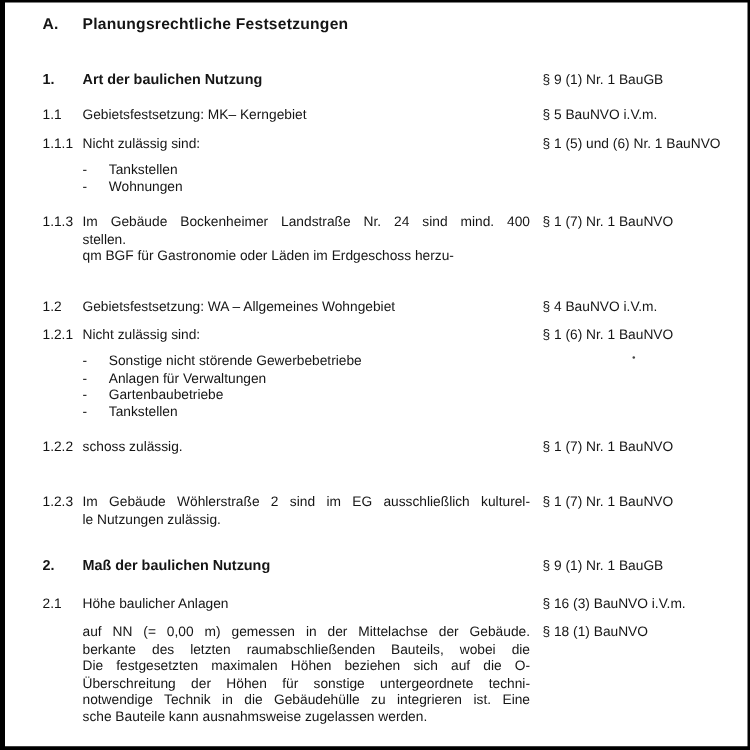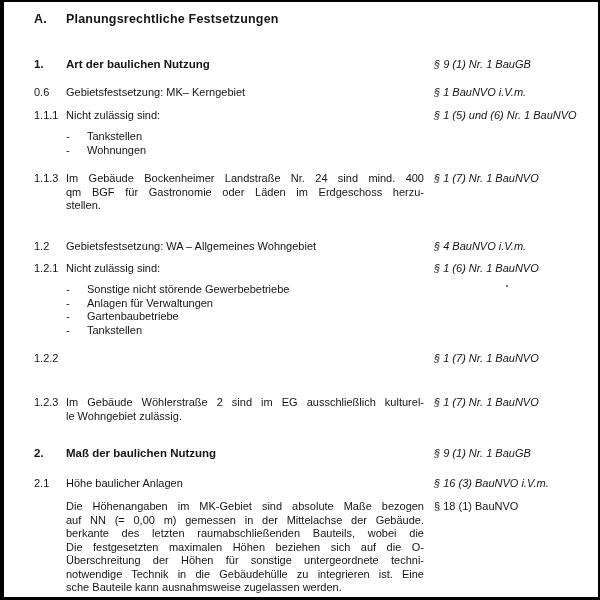--- a/index.html
+++ b/index.html
@@ -12,21 +12,21 @@
     border-left-width: 4px;
     border-bottom-width: 3px;
     font-family: "Liberation Sans", sans-serif;
     font-size: 11px;
     color: #151515;
     overflow: hidden;
   }
   .row { position: absolute; left: 30px; width: 556px; line-height: 13px; }
   .num  { position: absolute; left: 0;   top: 0; white-space: nowrap; }
   .body { position: absolute; left: 32px; top: 0; width: 358px; }
-  .ref  { position: absolute; left: 400px; top: 0; width: 158px; white-space: nowrap; font-style: italic; }
+  .ref  { position: absolute; left: 400px; top: 0; width: 158px; white-space: nowrap; }
   .ref2 { position: absolute; left: 400px; top: 0; width: 158px; white-space: nowrap; }
   .bold  { font-weight: bold; }
   .h1row { font-size: 12.5px; letter-spacing: .2px; }
   .secrow { font-size: 11.5px; }
   .u { text-underline-offset: 2px; }
   .ln { line-height: 13.5px; }
   .just .ln:not(:last-child) { text-align: justify; text-align-last: justify; }
   .bullet { display: flex; line-height: 13.5px; }
   .dash { width: 21px; flex: none; }
   .artifact-dot {
@@ -44,23 +44,23 @@
     <span class="body">Planungsrechtliche Festsetzungen</span>
   </div>
 
   <div class="row secrow bold" style="top:56px">
     <span class="num">1.</span>
     <span class="body">Art der baulichen Nutzung</span>
     <span class="ref" style="font-size:11px;font-weight:normal">§ 9 (1) Nr. 1 BauGB</span>
   </div>
 
   <div class="row" style="top:84px">
-    <span class="num">0.6</span>
+    <span class="num">1.1</span>
     <span class="body u">Gebietsfestsetzung: MK– Kerngebiet</span>
-    <span class="ref">§ 1 BauNVO i.V.m.</span>
+    <span class="ref">§ 5 BauNVO i.V.m.</span>
   </div>
 
   <div class="row" style="top:107px">
     <span class="num">1.1.1</span>
     <span class="body">Nicht zulässig sind:</span>
     <span class="ref">§ 1 (5) und (6) Nr. 1 BauNVO</span>
   </div>
 
   <div class="row" style="top:128px">
     <div class="body">
@@ -72,22 +72,22 @@
         <span class="dash">-</span>
         <span>Wohnungen</span>
       </div>
     </div>
   </div>
 
   <div class="row" style="top:170px">
     <span class="num">1.1.3</span>
     <span class="body just">
       <span class="ln" style="display:block">Im Gebäude Bockenheimer Landstraße Nr. 24 sind mind. 400</span>
+      <span class="ln" style="display:block">stellen.</span>
       <span class="ln" style="display:block">qm BGF für Gastronomie oder Läden im Erdgeschoss herzu-</span>
-      <span class="ln" style="display:block">stellen.</span>
     </span>
     <span class="ref">§ 1 (7) Nr. 1 BauNVO</span>
   </div>
 
   <div class="row" style="top:238px">
     <span class="num">1.2</span>
     <span class="body u">Gebietsfestsetzung: WA – Allgemeines Wohngebiet</span>
     <span class="ref">§ 4 BauNVO i.V.m.</span>
   </div>
 
@@ -116,48 +116,48 @@
         <span>Tankstellen</span>
       </div>
     </div>
   </div>
 
   <div class="artifact-dot"></div>
 
   <div class="row" style="top:350px">
     <span class="num">1.2.2</span>
     <span class="body just">
+      <span class="ln" style="display:block">schoss zulässig.</span>
     </span>
     <span class="ref">§ 1 (7) Nr. 1 BauNVO</span>
   </div>
 
   <div class="row" style="top:394px">
     <span class="num">1.2.3</span>
     <span class="body just">
       <span class="ln" style="display:block">Im Gebäude Wöhlerstraße 2 sind im EG ausschließlich kulturel-</span>
-      <span class="ln" style="display:block">le Wohngebiet zulässig.</span>
+      <span class="ln" style="display:block">le Nutzungen zulässig.</span>
     </span>
     <span class="ref">§ 1 (7) Nr. 1 BauNVO</span>
   </div>
 
   <div class="row secrow bold" style="top:445px">
     <span class="num">2.</span>
     <span class="body">Maß der baulichen Nutzung</span>
     <span class="ref" style="font-size:11px;font-weight:normal">§ 9 (1) Nr. 1 BauGB</span>
   </div>
 
   <div class="row" style="top:475px">
     <span class="num">2.1</span>
     <span class="body u">Höhe baulicher Anlagen</span>
     <span class="ref">§ 16 (3) BauNVO i.V.m.</span>
   </div>
 
   <div class="row" style="top:498px">
     <span class="body just">
-      <span class="ln" style="display:block">Die Höhenangaben im MK-Gebiet sind absolute Maße bezogen</span>
       <span class="ln" style="display:block">auf NN (= 0,00 m) gemessen in der Mittelachse der Gebäude.</span>
       <span class="ln" style="display:block">berkante des letzten raumabschließenden Bauteils, wobei die</span>
       <span class="ln" style="display:block">Die festgesetzten maximalen Höhen beziehen sich auf die O-</span>
       <span class="ln" style="display:block">Überschreitung der Höhen für sonstige untergeordnete techni-</span>
       <span class="ln" style="display:block">notwendige Technik in die Gebäudehülle zu integrieren ist. Eine</span>
       <span class="ln" style="display:block">sche Bauteile kann ausnahmsweise zugelassen werden.</span>
     </span>
     <span class="ref2">§ 18 (1) BauNVO</span>
   </div>
 

